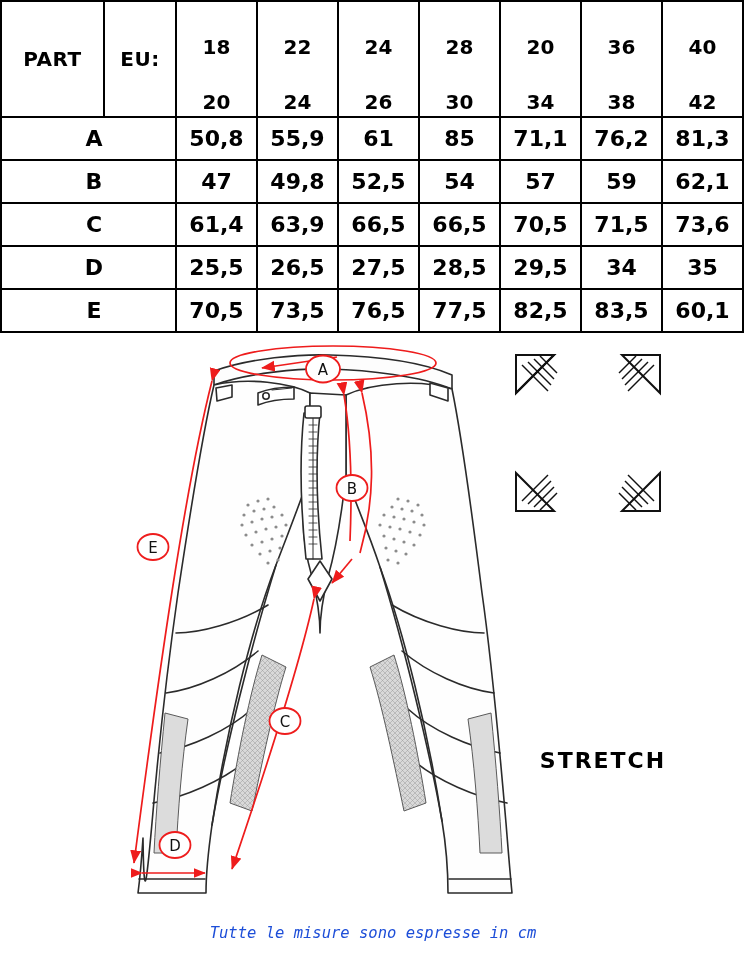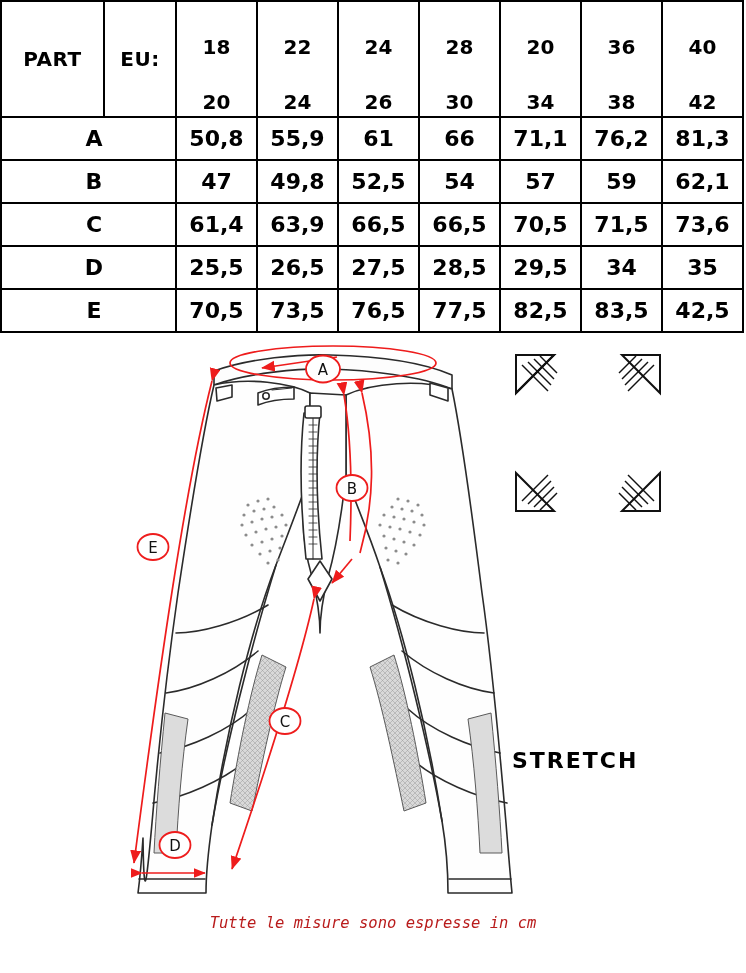--- a/index.html
+++ b/index.html
@@ -98,44 +98,44 @@
     width: 746px;
     height: 630px;
     background: #ffffff;
   }
   .illus svg { display: block; }
 
   .footnote {
     position: absolute;
     left: 0;
     right: 0;
-    bottom: 28px;
+    bottom: 18px;
     text-align: center;
     font-family: "DejaVu Sans Mono", monospace;
     font-style: italic;
     font-size: 15.5px;
     line-height: 1.55;
-    color: #b91c1c;
+    color: #1d4ed8;
   }
   .footnote div { white-space: nowrap; }
 
   
   .stretch-block {
     position: absolute;
     left: 508px;
     top: 352px;
     width: 160px;
     height: 175px;
   }
   .stretch-label {
     position: absolute;
-    left: 4px;
+    left: 15px;
     top: 62px;
     width: 160px;
-    text-align: left;
+    text-align: center;
     font-family: "DejaVu Sans", sans-serif;
     font-weight: bold;
     font-size: 22px;
     letter-spacing: 2px;
     line-height: 1.25;
   }
   .stretch-label .l2 { display:block; font-size: 22px; letter-spacing: 2px;}
 </style>
 </head>
 <body>
@@ -177,21 +177,21 @@
           <span class="s2">42</span>
         </th>
       </tr>
     </thead>
     <tbody>
       <tr>
         <td class="row-label" colspan="2">A</td>
         <td class="val">50,8</td>
         <td class="val">55,9</td>
         <td class="val">61</td>
-        <td class="val">66</td>
+        <td class="val">85</td>
         <td class="val">71,1</td>
         <td class="val">76,2</td>
         <td class="val">81,3</td>
       </tr>
       <tr>
         <td class="row-label" colspan="2">B</td>
         <td class="val">47</td>
         <td class="val">49,8</td>
         <td class="val">52,5</td>
         <td class="val">54</td>
@@ -220,21 +220,21 @@
         <td class="val">35</td>
       </tr>
       <tr>
         <td class="row-label" colspan="2">E</td>
         <td class="val">70,5</td>
         <td class="val">73,5</td>
         <td class="val">76,5</td>
         <td class="val">77,5</td>
         <td class="val">82,5</td>
         <td class="val">83,5</td>
-        <td class="val">42,5</td>
+        <td class="val">60,1</td>
       </tr>
     </tbody>
   </table>
 
   <div class="illus">
     <svg width="746" height="630" viewBox="0 0 746 630" xmlns="http://www.w3.org/2000/svg">
       <defs>
         <marker id="ar" markerWidth="9" markerHeight="9" refX="7.5" refY="3.2" orient="auto">
           <path d="M0,0 L8,3.2 L0,6.4 z" fill="#ee1c1c"></path>
         </marker>

